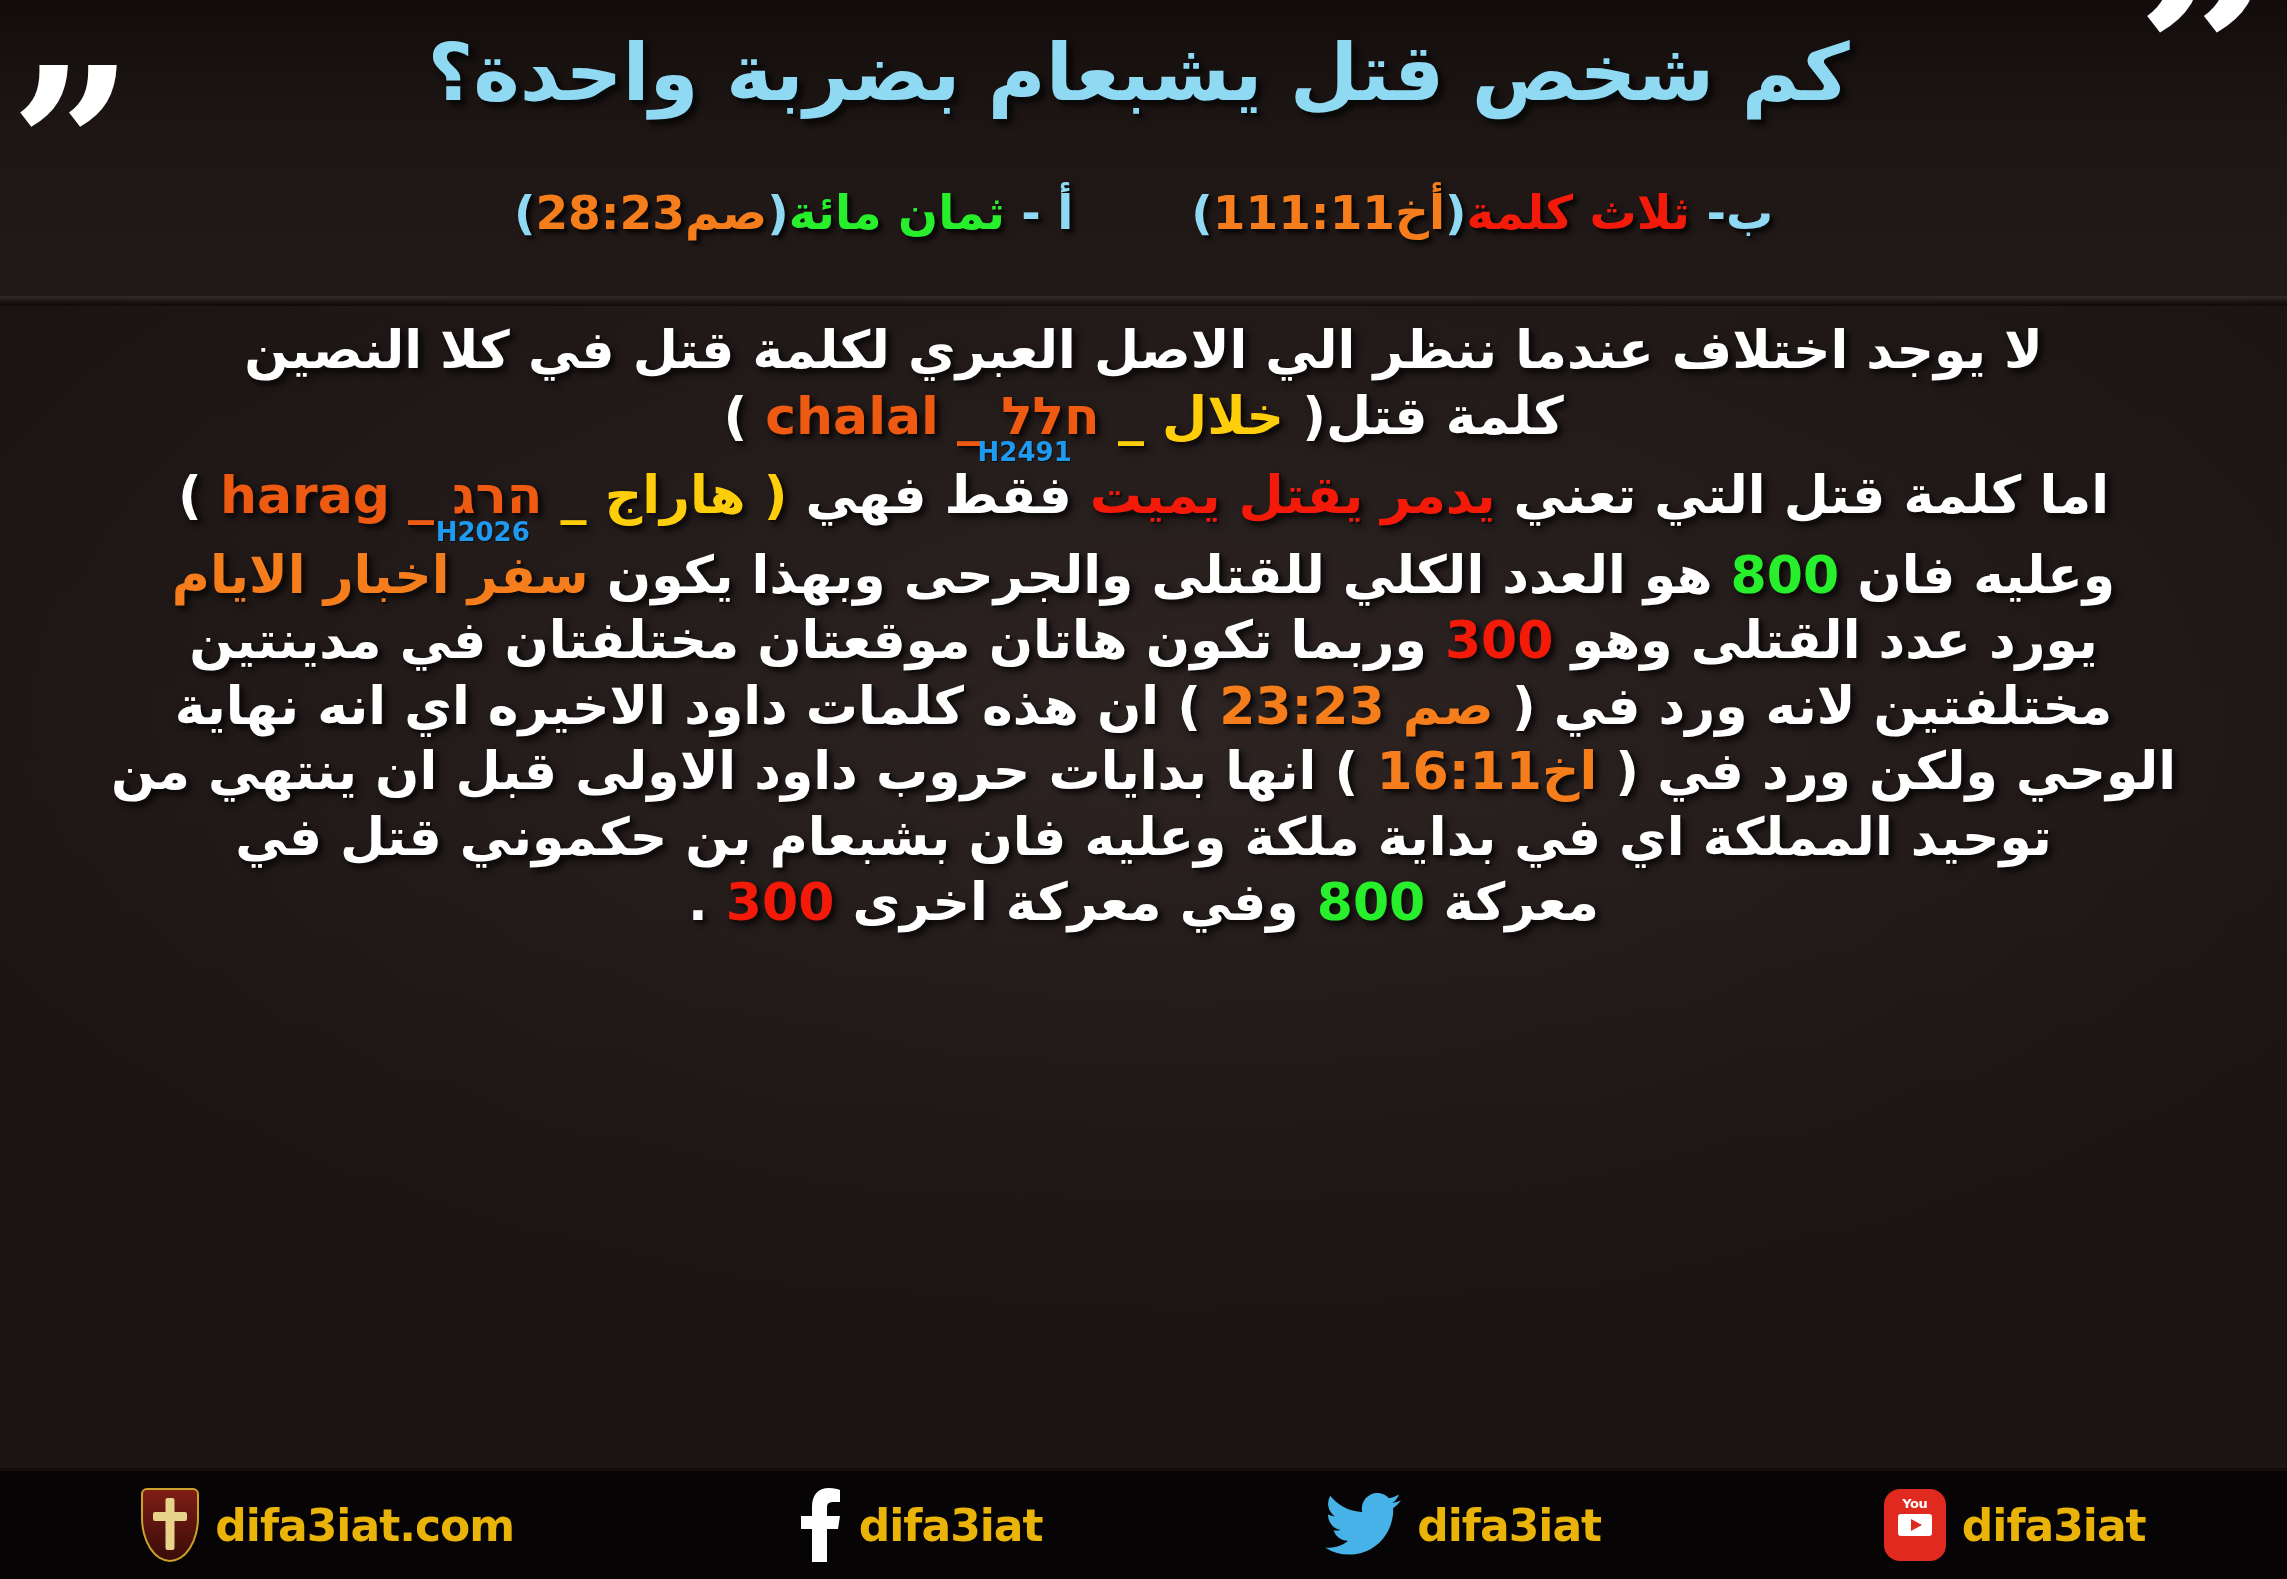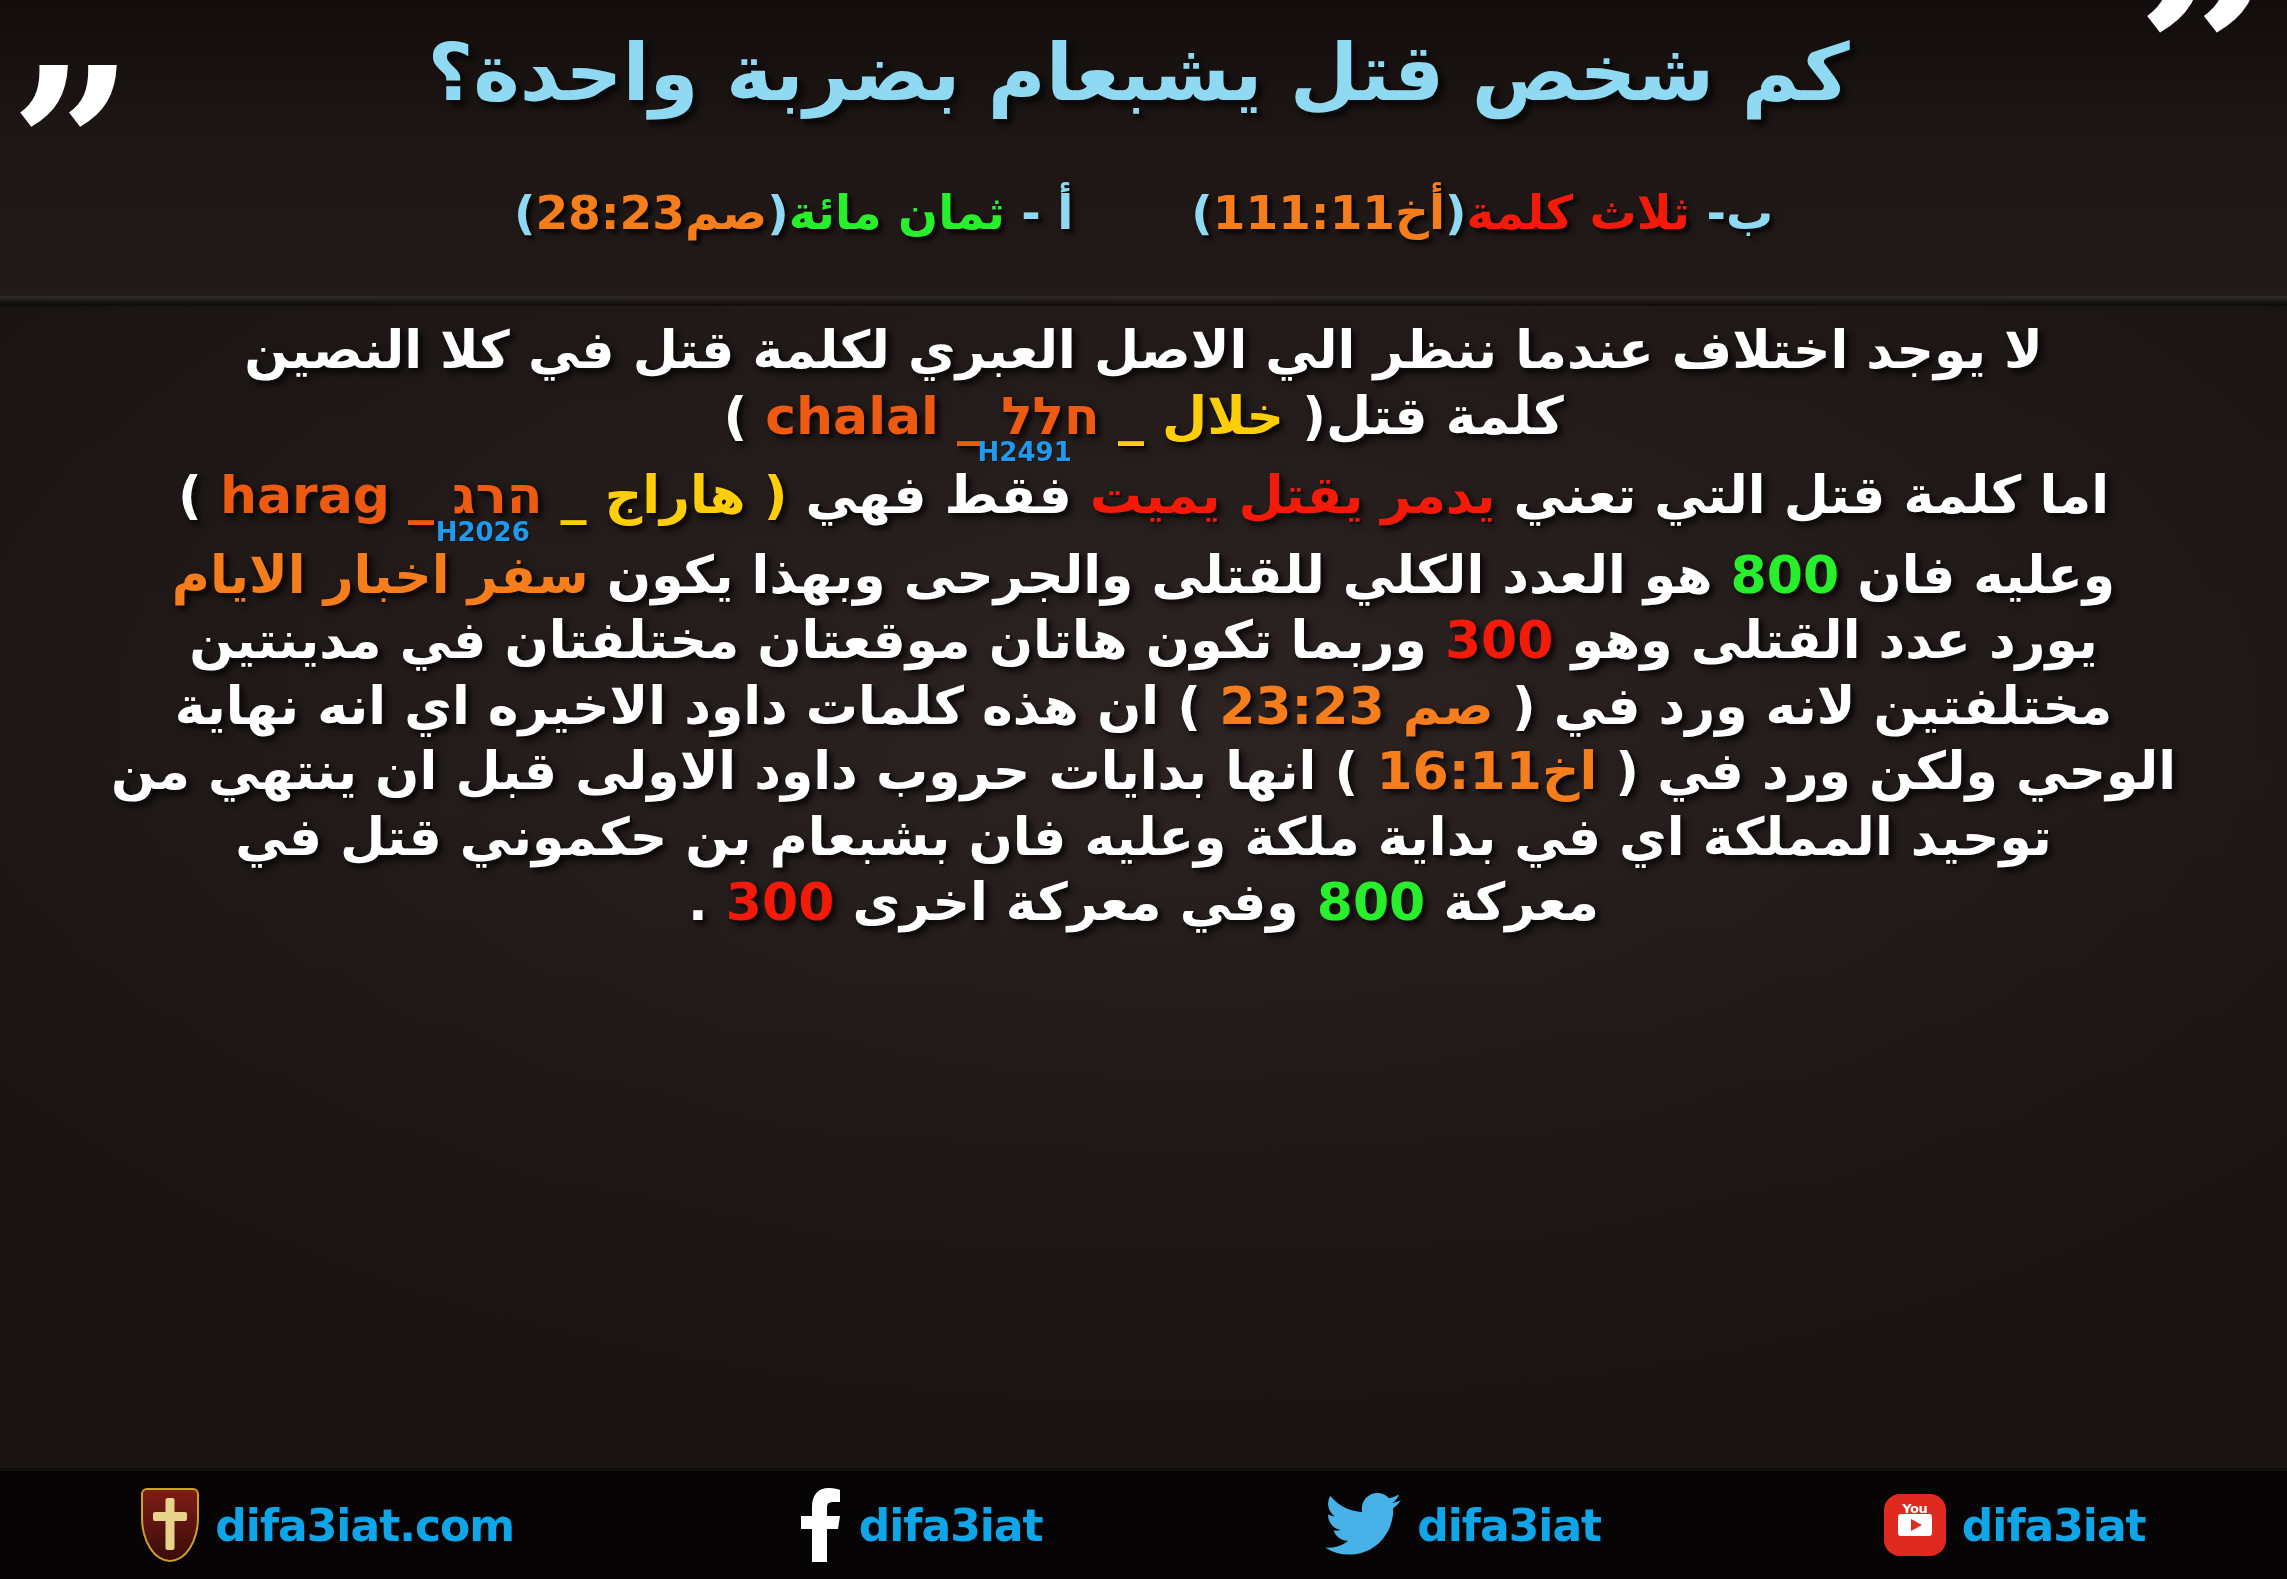--- a/index.html
+++ b/index.html
@@ -94,21 +94,21 @@
   
   .footer{
     position:absolute;left:0;bottom:0;width:2287px;height:108px;
     background:#060404;
     display:flex;align-items:center;justify-content:space-around;
     direction:ltr;
     border-top:3px solid #120c0c;
   }
   .fitem{display:flex;align-items:center;gap:16px;}
   .flabel{
-    color:#0ea5e9;font-size:44px;font-weight:700;letter-spacing:-1px;
+    color:#eab308;font-size:44px;font-weight:700;letter-spacing:-1px;
     font-family:"DejaVu Sans","Liberation Sans",sans-serif;
   }
   .shield{
     width:54px;height:70px;position:relative;
     background:linear-gradient(180deg,#7e1d16 0%,#3a0c08 100%);
     border-radius:6px 6px 50% 50%/6px 6px 60% 60%;
     border:2px solid #c9a227;
   }
   .shield:before{
     content:"";position:absolute;left:50%;top:8px;
@@ -119,21 +119,21 @@
     content:"";position:absolute;left:50%;top:22px;
     transform:translateX(-50%);
     width:34px;height:9px;background:#e8d38a;border-radius:2px;
   }
   .fb{
     width:46px;height:74px;position:relative;
   }
   .fb svg{display:block;}
   .tw svg{display:block;}
   .yt{
-    width:62px;height:62px;border-radius:16px;background:#e02a20;
+    width:62px;height:72px;border-radius:16px;background:#e02a20;
     display:flex;align-items:center;justify-content:center;
   }
   .yt-inner{
     width:34px;height:22px;background:#ffffff;border-radius:3px;
     position:relative;
   }
   .yt-inner:after{
     content:"";position:absolute;left:13px;top:5px;
     border-left:11px solid #e02a20;
     border-top:6px solid transparent;

